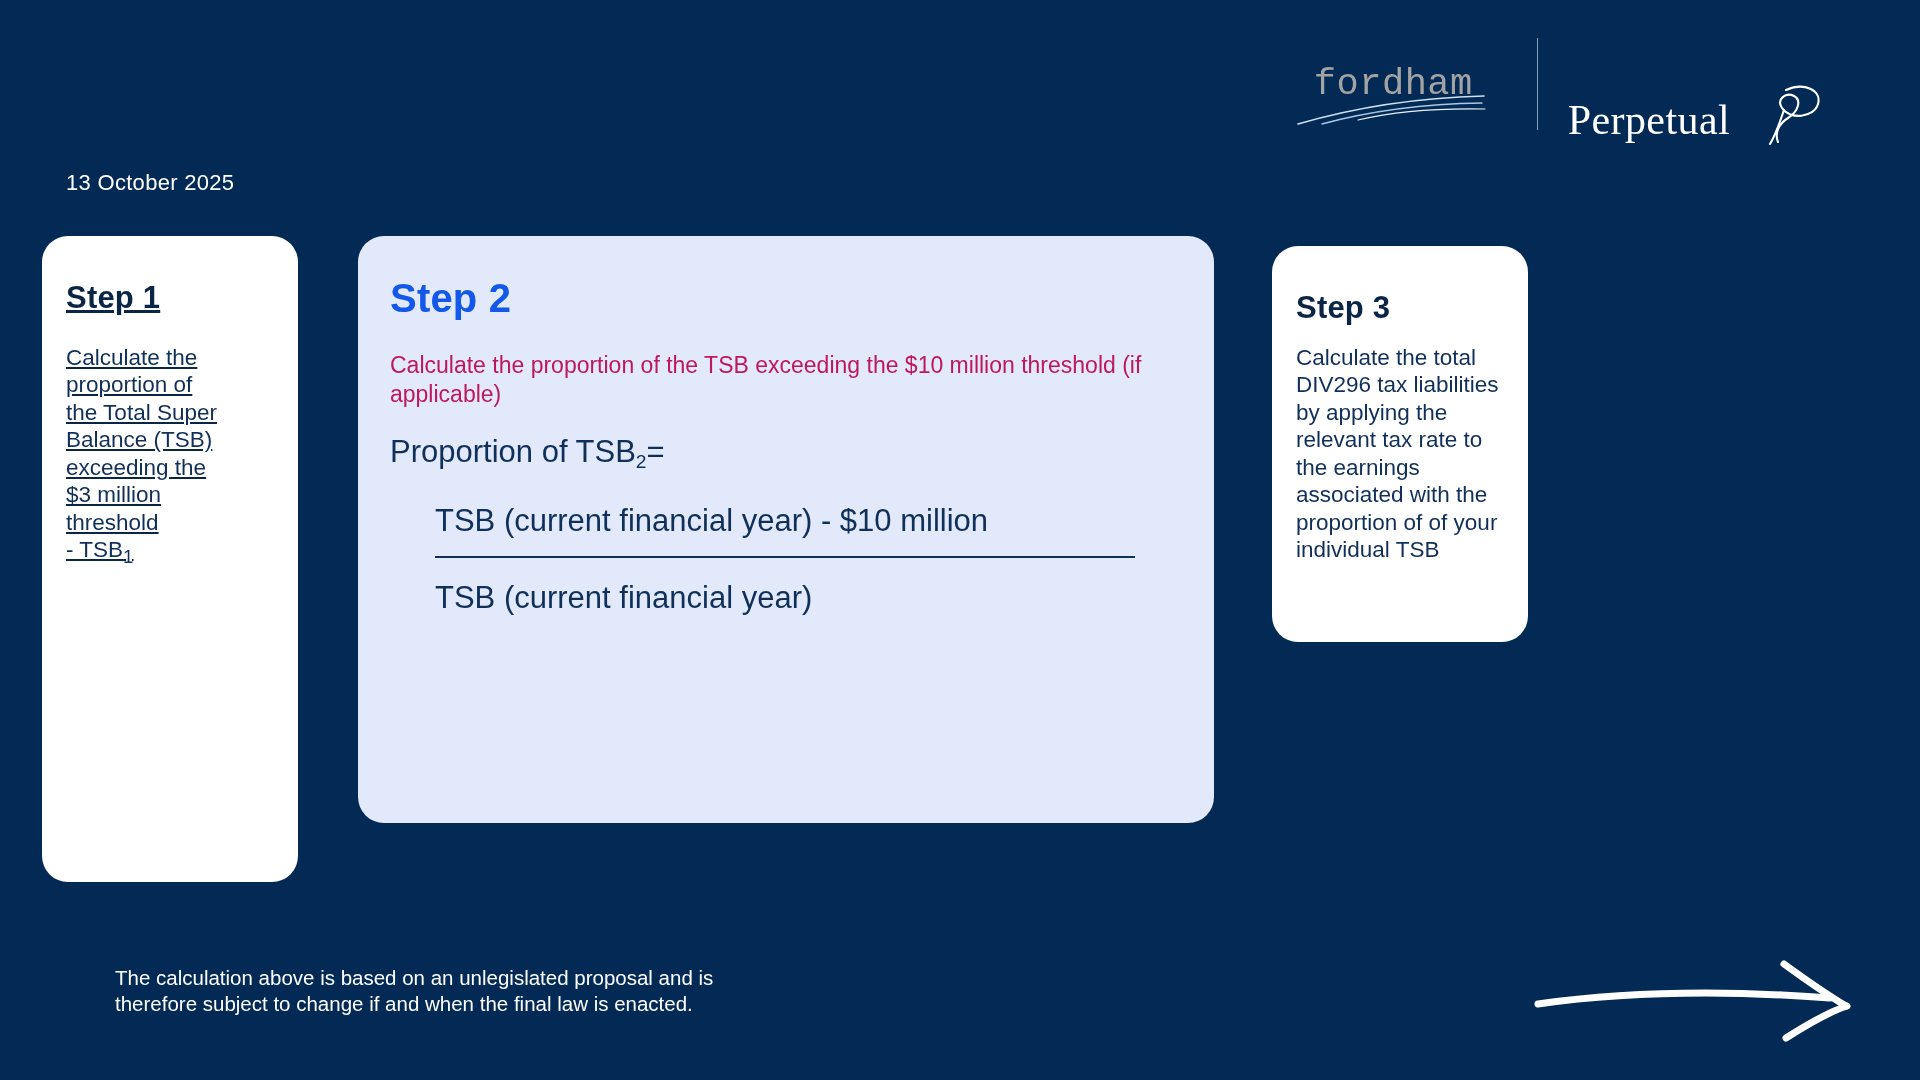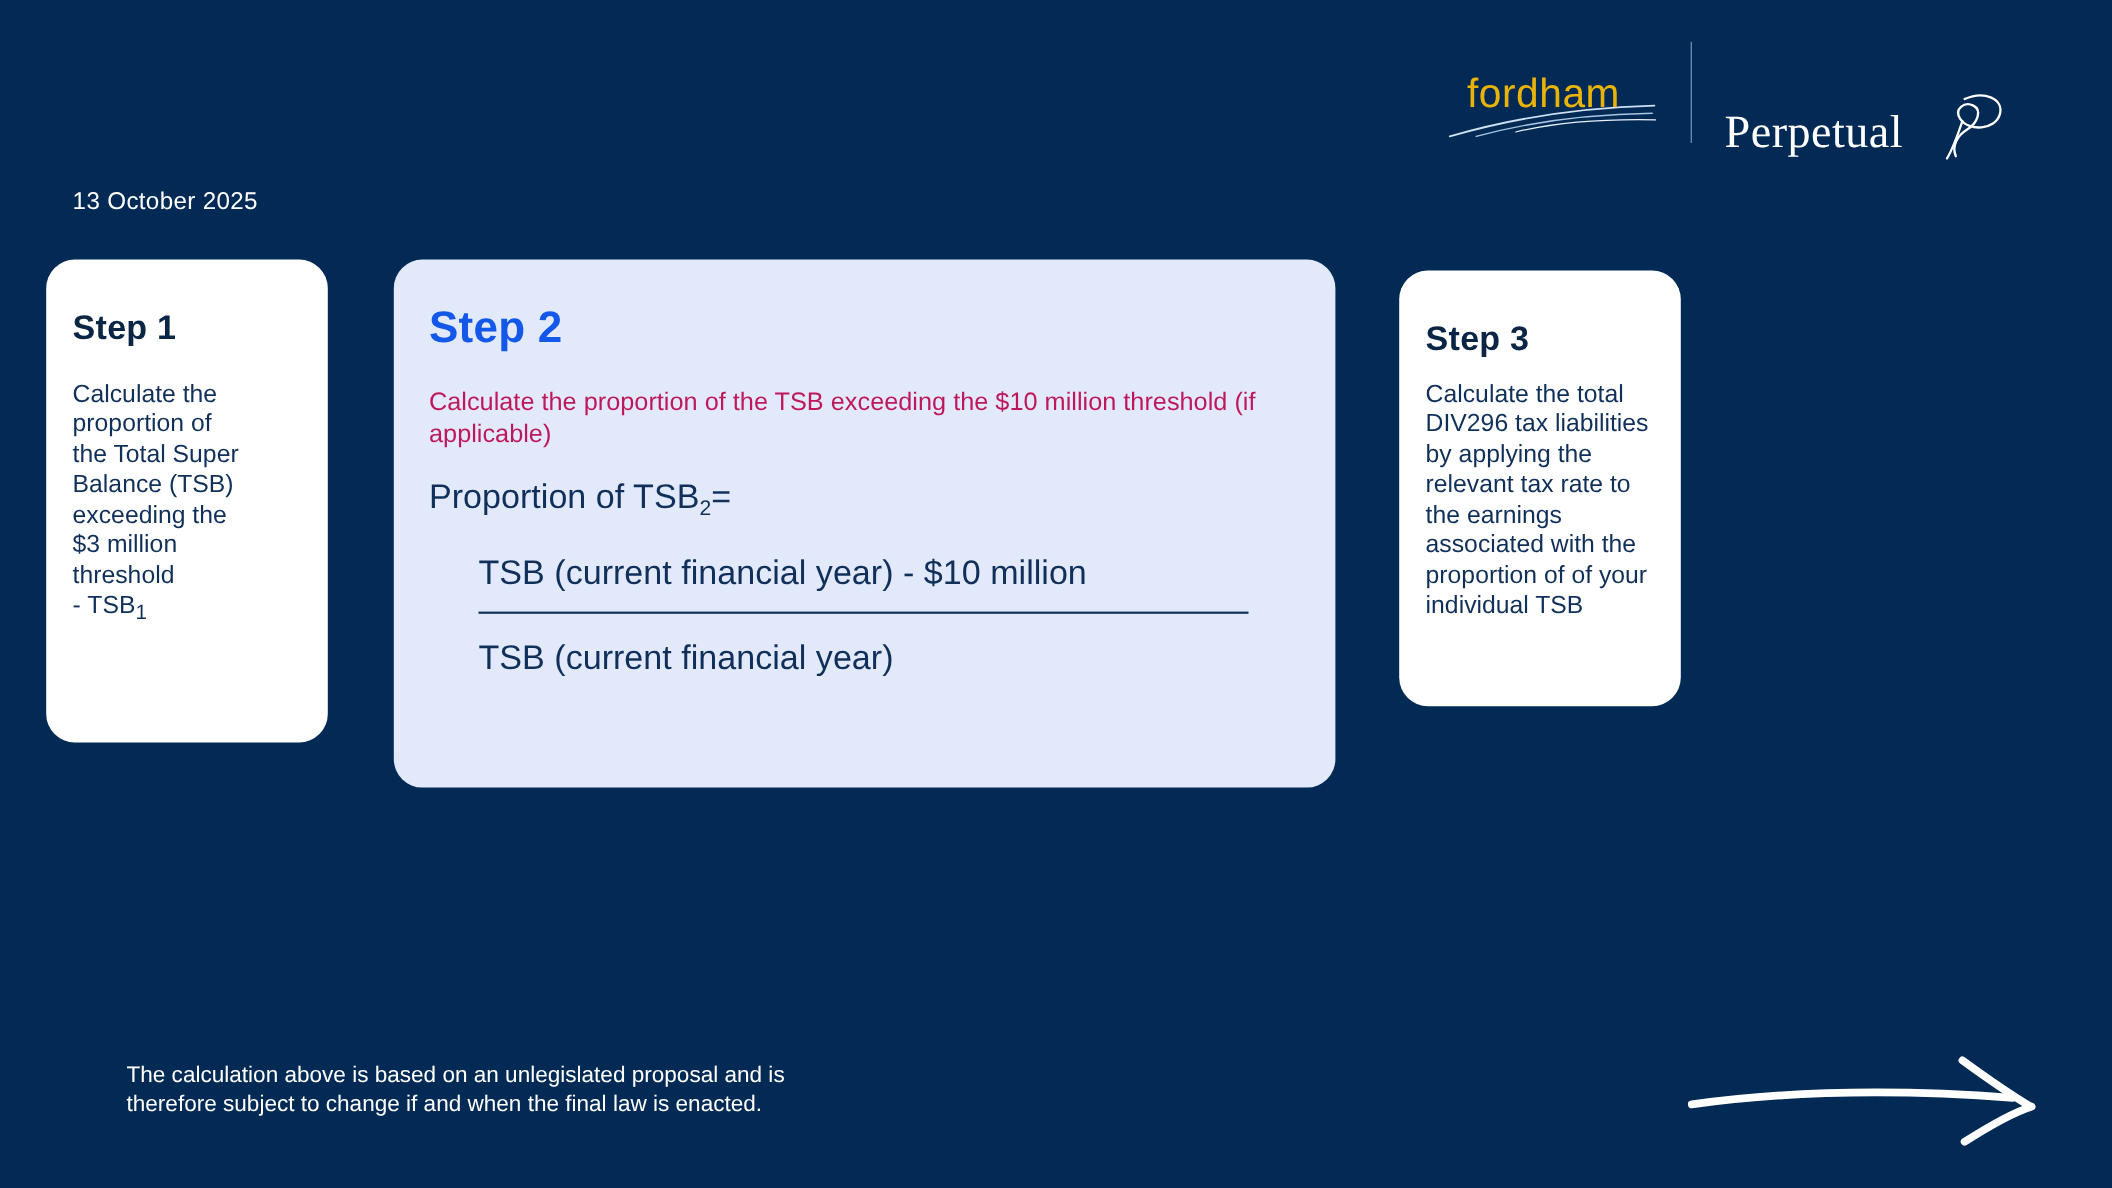--- a/index.html
+++ b/index.html
@@ -25,25 +25,25 @@
   }
   .logo-fordham {
     position: relative;
     padding-right: 34px;
     display: flex;
     align-items: center;
     justify-content: flex-end;
     height: 92px;
   }
   .logo-fordham .wordmark {
-    font-family: Liberation Sans, sans-serif;
+    font-family: Liberation Mono, monospace;
     font-size: 37px;
     font-weight: 300;
     letter-spacing: 0.5px;
-    color: #eab308;
+    color: #a3a3a3;
     line-height: 1;
     position: relative;
     z-index: 2;
   }
   .logo-fordham .swoosh {
     position: absolute;
     left: -18px; bottom: 4px;
     width: 190px; height: 46px;
     z-index: 1;
     pointer-events: none;
@@ -98,28 +98,28 @@
   .card {
     position: absolute;
     border-radius: 26px;
     background: #ffffff;
     color: #0B2545;
   }
   .card-side {
     width: 256px;
     padding: 44px 24px 30px 24px;
   }
-  .card-step1 { left: 42px;  top: 0;  height: 439px; }
+  .card-step1 { left: 42px;  top: 0;  height: 646px; text-decoration: underline; }
   .card-step3 { left: 1272px; top: 10px; height: 396px; }
 
   .card-center {
     left: 358px;
     top: 0;
     width: 856px;
-    height: 480px;
+    height: 587px;
     background: #E2E9FB;
     padding: 40px 34px 30px 32px;
   }
 
   .card-side .step-title {
     font-size: 31px;
     font-weight: bold;
     color: #0B2545;
     letter-spacing: 0.2px;
     margin-bottom: 28px;

